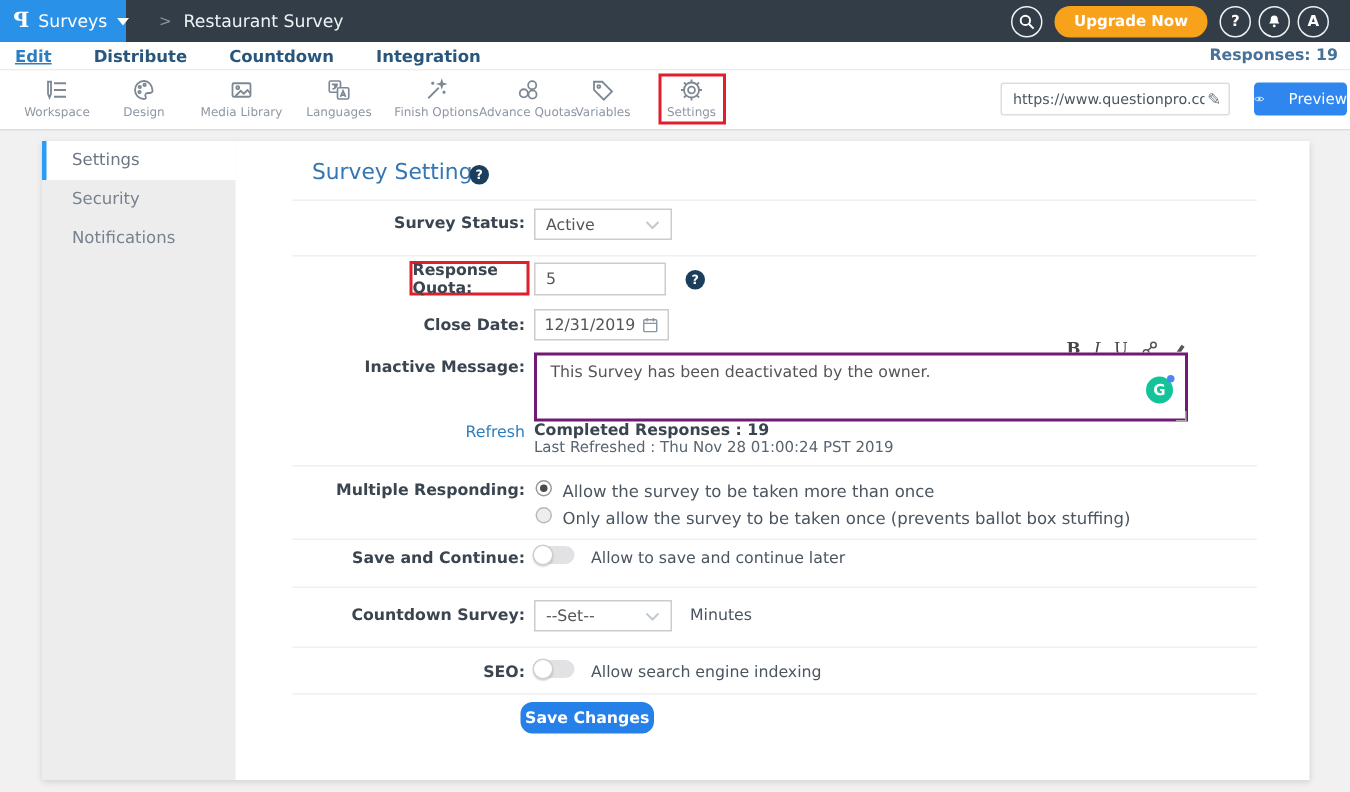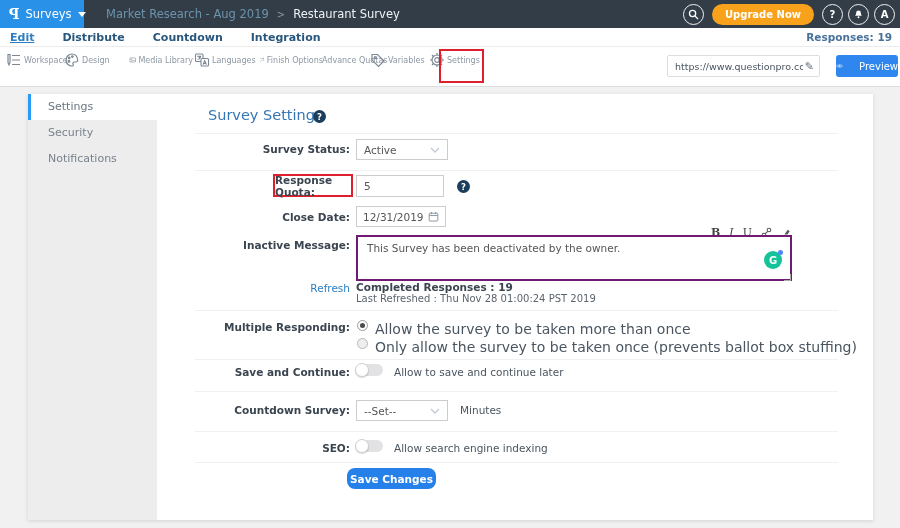--- a/index.html
+++ b/index.html
@@ -10,33 +10,33 @@
   
   .topbar { position:absolute; left:0; top:0; width:900px; height:28px; background:#333d47; display:flex; align-items:center; }
   .brand { width:84px; height:28px; background:#2991e8; display:flex; align-items:center; padding-left:9px; gap:6px; cursor:pointer; }
   .logo { color:#fff; font-weight:bold; font-size:14px; font-family:"DejaVu Serif",serif; transform:scaleX(-1); display:inline-block; }
   .brand-label { color:#fff; font-size:11.5px; }
   .caret-down { width:0; height:0; border-left:4px solid transparent; border-right:4px solid transparent; border-top:5px solid #fff; margin-top:1px; }
   .crumbs { display:flex; align-items:center; gap:8px; margin-left:22px; font-size:11.5px; }
   .crumb-parent { color:#6d93ad; }
   .crumb-sep { color:#8b97a1; font-size:10px; }
   .crumb-current { color:#eef2f5; }
-  .topbar-right { margin-left:auto; display:flex; align-items:center; gap:5px; padding-right:5px; }
+  .topbar-right { margin-left:auto; display:flex; align-items:center; gap:5px; padding-right:14px; }
   .circle-btn { width:21px; height:21px; border:1.5px solid #f0f2f4; border-radius:50%; display:flex; align-items:center; justify-content:center; color:#fff; font-size:10px; font-weight:bold; cursor:pointer; background:transparent; }
   .upgrade-btn { height:21px; padding:0 13px; background:#f8a21c; border:none; border-radius:11px; color:#fff; font-size:10px; font-weight:bold; cursor:pointer; margin:0 3px; font-family:inherit; }
 
   
   .navrow { position:absolute; left:0; top:28px; width:900px; height:19px; background:#fff; border-bottom:1px solid #ececec; display:flex; align-items:center; font-size:11px; font-weight:bold; }
   .nav-item { color:#29567d; margin-left:10px; padding:0 9px; cursor:pointer; }
   .nav-item.active { color:#2d7ec0; text-decoration:underline; padding-left:0; }
   .responses { margin-left:auto; color:#48719a; font-size:10.5px; padding-right:8px; }
 
   
   .toolbar { position:absolute; left:0; top:47px; width:900px; height:40px; background:#fff; border-bottom:1px solid #dcdcdc; }
-  .tb-item { position:absolute; top:5px; width:64px; transform:translateX(-50%); display:flex; flex-direction:row; align-items:center; gap:2px; cursor:pointer; }
+  .tb-item { position:absolute; top:5px; width:64px; transform:translateX(-50%); display:flex; flex-direction:column; align-items:center; gap:2px; cursor:pointer; }
   .tb-item svg { display:block; }
   .tb-label { font-size:8px; color:#8d97a3; white-space:nowrap; }
   .annot { position:absolute; border:2px solid #e01f2d; pointer-events:none; }
   .url-box { position:absolute; left:667px; top:8px; width:153px; height:22px; border:1px solid #ddd; background:#fff; display:flex; align-items:center; border-radius:2px; }
   .url-input { flex:1; border:none; outline:none; font-size:9.5px; color:#4a5560; padding:0 2px 0 7px; font-family:inherit; background:transparent; min-width:0; }
   .url-edit { color:#6a7480; font-size:11px; padding-right:5px; cursor:pointer; }
   .preview-btn { position:absolute; left:836px; top:8px; width:62px; height:22px; background:#2e86ee; color:#fff; border:none; border-radius:3px; font-size:10px; display:flex; align-items:center; justify-content:center; gap:16px; cursor:pointer; font-family:inherit; }
 
   
   .card { position:absolute; left:28px; top:94px; width:845px; height:426px; background:#fff; box-shadow:0 1px 4px rgba(0,0,0,.13); }
@@ -70,40 +70,39 @@
   .grammarly::after { content:""; position:absolute; right:-1px; top:-1px; width:5px; height:5px; background:#4e86f7; border-radius:50%; }
   .resize-grip { position:absolute; left:756px; top:180px; width:7px; height:7px; border-right:1px solid #aaa; border-bottom:1px solid #aaa; cursor:nwse-resize; }
 
   .refresh-link { position:absolute; left:167px; width:155px; top:188px; text-align:right; font-size:10.5px; color:#2d7ec0; cursor:pointer; }
   .completed { position:absolute; left:328px; top:187px; font-size:10.5px; font-weight:bold; color:#3a4550; }
   .lastref { position:absolute; left:328px; top:199px; font-size:10px; color:#5a646e; }
 
   .radio { position:absolute; left:329px; width:11px; height:11px; border:1px solid #9a9a9a; border-radius:50%; background:#fdfdfd; cursor:pointer; }
   .radio.sel::after { content:""; position:absolute; left:2px; top:2px; width:5px; height:5px; background:#4a4a4a; border-radius:50%; }
   .radio.unsel { border-color:#b9b9b9; background:#eee; }
-  .radio-label { position:absolute; left:347px; font-size:14px; color:#4a5560; }
+  .radio-label { position:absolute; left:347px; font-size:11px; color:#4a5560; }
 
   .toggle { position:absolute; left:328px; width:27px; height:12px; background:#e2e2e4; border-radius:7px; cursor:pointer; }
   .toggle .knob { position:absolute; left:-1px; top:-1px; width:14px; height:14px; background:#fff; border:1px solid #cfcfcf; border-radius:50%; box-shadow:0 1px 1px rgba(0,0,0,.15); }
 
   .save-btn { position:absolute; left:319px; top:374px; width:89px; height:21px; background:#2680ea; border:none; border-radius:8px; color:#fff; font-size:10.5px; font-weight:bold; cursor:pointer; font-family:inherit; }
 </style>
 </head>
 <body>
 
 <div id="screen">
 
   <div class="topbar">
     <div class="brand">
       <span class="logo">P</span>
       <span class="brand-label">Surveys</span>
       <span class="caret-down"></span>
     </div>
     <div class="crumbs">
-      <span class="crumb-parent">Market Research - Aug 2019</span>
       <span class="crumb-sep">&gt;</span>
       <span class="crumb-current">Restaurant Survey</span>
     </div>
     <div class="topbar-right">
       <span class="circle-btn">
         <svg width="11" height="11" viewBox="0 0 12 12">
             <circle cx="5" cy="5" r="3.4" fill="none" stroke="#fff" stroke-width="1.4"></circle>
             <path d="M7.6 7.6L11 11" stroke="#fff" stroke-width="1.4"></path>
           </svg>
       </span>

